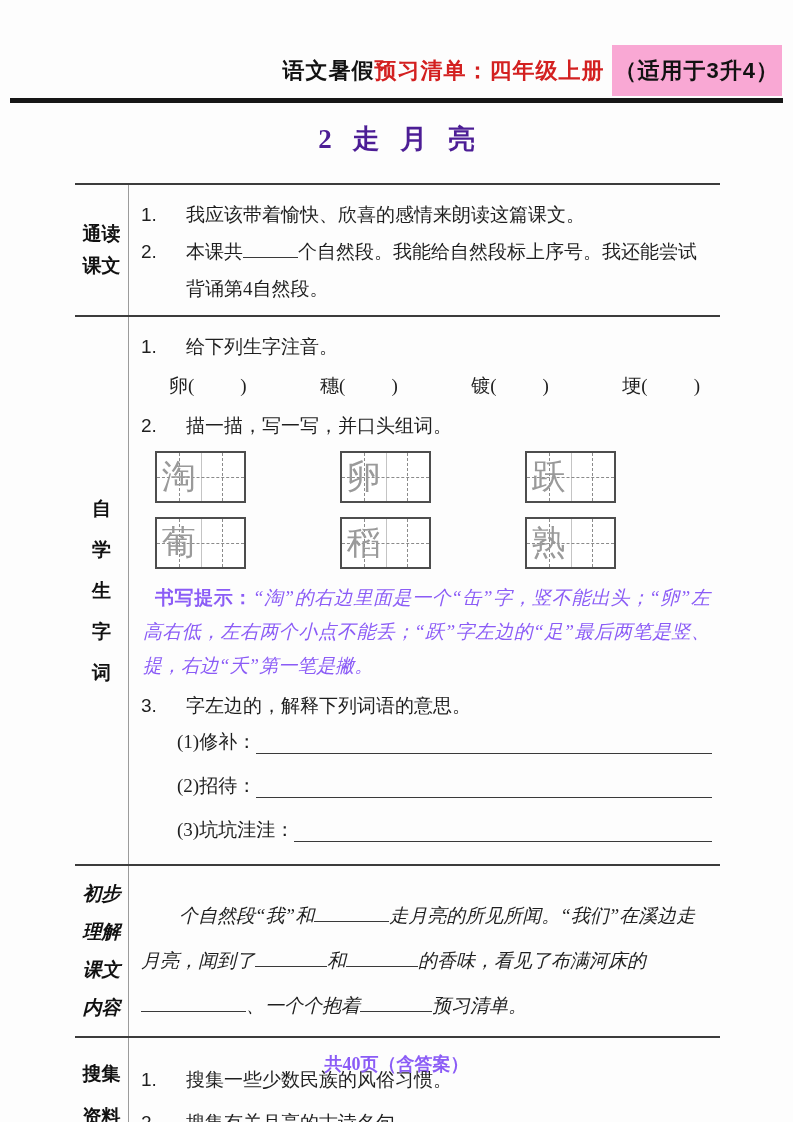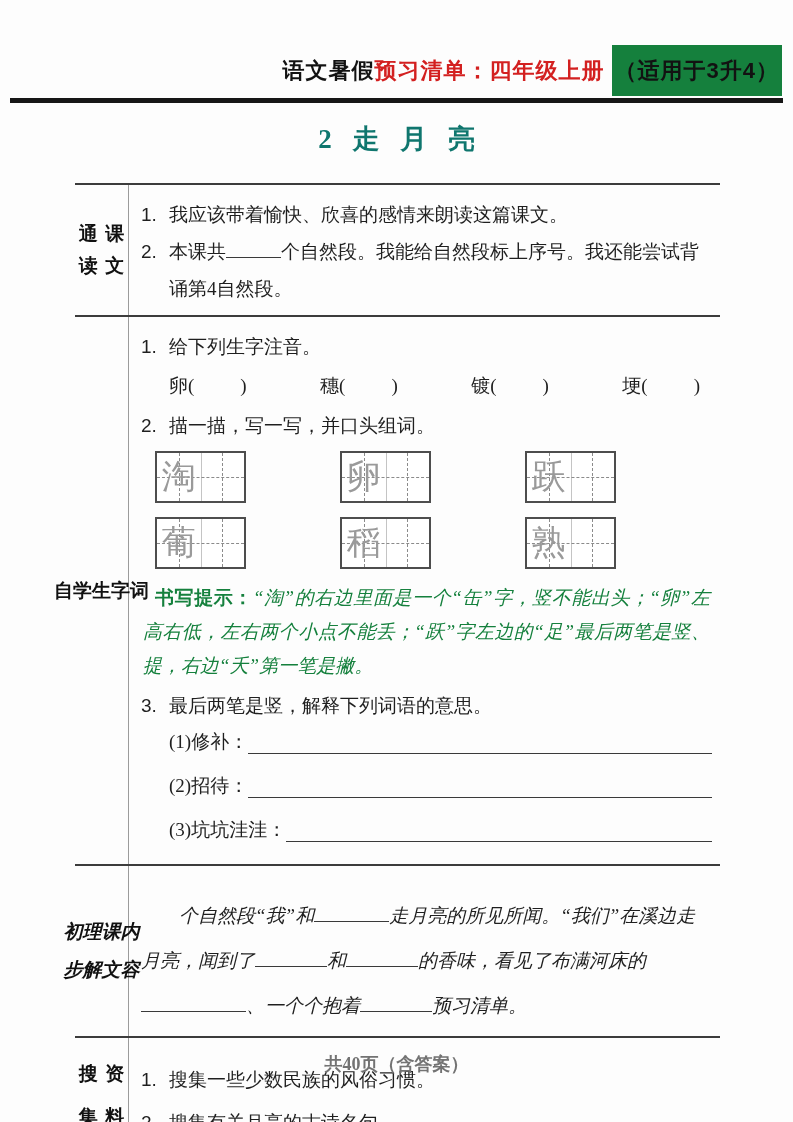--- a/index.html
+++ b/index.html
@@ -9,52 +9,52 @@
     background:#fdfdfd; overflow:hidden;
     font-family:"Liberation Serif", serif; color:#1f1f1f;
   }
   
   .header {
     position:absolute; top:56px; right:11px;
     font-family:"Liberation Sans", sans-serif; font-weight:bold;
     font-size:22px; white-space:nowrap; letter-spacing:1px; color:#121212;
   }
   .header .red { color:#d32020; }
-  .header .hl { background:#15803d; padding:13px 3px; }
+  .header .hl { background:#f9a8d4; padding:13px 3px; }
   .dline {
     position:absolute; left:10px; right:10px; top:98px;
     height:2px; border-top:3px solid #161616; border-bottom:2px solid #161616;
   }
   
   .title {
     position:absolute; top:121px; left:0; right:0; text-align:center;
-    font-size:27px; font-weight:bold; word-spacing:14px; color:#0f766e;
+    font-size:27px; font-weight:bold; word-spacing:14px; color:#4c1d95;
   }
   
   .sheet {
     position:absolute; left:75px; top:183px; width:645px;
     border-top:2px solid #3c3c3c; font-size:19px;
   }
   .row { display:flex; border-bottom:2px solid #3c3c3c; }
   .labelcell {
     width:54px; flex-shrink:0; border-right:1px solid #9b9b9b;
-    display:flex; flex-direction:row; align-items:center; justify-content:center;
+    display:flex; flex-direction:column; align-items:center; justify-content:center;
     font-family:"Liberation Sans", sans-serif; font-weight:bold; color:#111;
     text-align:center;
   }
   .r1 { min-height:106px; } .r1 .labelcell div { line-height:32px; }
   .r2 { min-height:466px; } .r2 .labelcell div { line-height:41px; }
   .r3 { min-height:140px;font-style:italic; } .r3 .labelcell div { line-height:38px; }
   .r4 { min-height:112px; } .r4 .labelcell div { line-height:43px; }
   .contentcell { flex:1; padding:11px 8px 8px 12px; min-width:0; }
   .r4 .contentcell { padding-top:20px; }
   
   .item { display:flex; line-height:37px; }
   .item .num { width:28px; flex-shrink:0; font-family:"Liberation Sans", sans-serif; }
-  .item .itext { flex:1; }
+  .item .itext { flex:1;margin-left:17px; }
   .r4 .item { line-height:43px; }
   
   .blank { display:inline-block; border-bottom:1px solid #3a3a3a; height:15px; }
   .w55{width:55px;} .w72{width:72px;} .w75{width:75px;} .w105{width:105px;}
   
   .zhuyin { margin:2px 0 2px 28px; width:531px; display:flex;
             justify-content:space-between; line-height:38px; }
   .zy-unit { display:flex; align-items:baseline; }
   .zy-gap { display:inline-block; width:46px; }
   
@@ -66,32 +66,32 @@
   .gridbox .hdash { position:absolute; top:50%; left:0; right:0; border-top:1px dashed #8b8b8b; }
   .gridbox .vd1 { position:absolute; left:25%; top:0; bottom:0; border-left:1px dashed #8b8b8b; }
   .gridbox .vd2 { position:absolute; left:75%; top:0; bottom:0; border-left:1px dashed #8b8b8b; }
   .gridbox .char {
     position:absolute; left:0; top:0; width:50%; height:100%;
     display:flex; align-items:center; justify-content:center;
     font-size:34px; color:#9a9a9a; z-index:2;
   }
   
   .tip { margin:12px 2px 4px 2px; line-height:34px; text-indent:12px;
-         text-align:justify; color:#15803d; }
+         text-align:justify; color:#8b5cf6; }
   .tip .tiplabel { font-family:"Liberation Sans", sans-serif; font-weight:bold; font-style:normal; }
   .tip .tiptext { font-style:italic; }
   
-  .word-line { display:flex; margin-left:28px; line-height:36px; height:44px; }
+  .word-line { display:flex; margin-left:36px; line-height:36px; height:44px; }
   .word-line .wlabel { white-space:nowrap; }
   .word-line .wline { flex:1; height:30px; border-bottom:1px solid #3a3a3a; }
   
   .para { padding:16px 2px 0 0; line-height:45px; text-indent:38px; }
   
   .footer { position:absolute; top:1052px; left:0; right:0; text-align:center;
-            font-weight:bold; font-size:18px; color:#737373; }
+            font-weight:bold; font-size:18px; color:#8b5cf6; }
 </style>
 </head>
 <body>
 
 <div class="page">
 
   <div class="header"><span>语文暑假</span><span class="red">预习清单：四年级上册</span> <span class="hl">（适用于3升4）</span></div>
 
   <div class="dline"></div>
 
@@ -207,21 +207,21 @@
               <span class="vd1"></span>
               <span class="vd2"></span>
               <span class="char">熟</span>
             </div>
         </div>
 
         <div class="tip"><span class="tiplabel">书写提示：</span><span class="tiptext">“淘”的右边里面是一个“缶”字，竖不能出头；“卵”左高右低，左右两个小点不能丢；“跃”字左边的“足”最后两笔是竖、提，右边“夭”第一笔是撇。</span></div>
 
         <div class="item">
           <span class="num">3.</span>
-          <span class="itext">最后两笔是竖，解释下列词语的意思。</span>
+          <span class="itext">字左边的，解释下列词语的意思。</span>
         </div>
 
         <div class="word-line">
           <span class="wlabel">(1)修补：</span>
           <span class="wline"></span>
         </div>
         <div class="word-line">
           <span class="wlabel">(2)招待：</span>
           <span class="wline"></span>
         </div>

